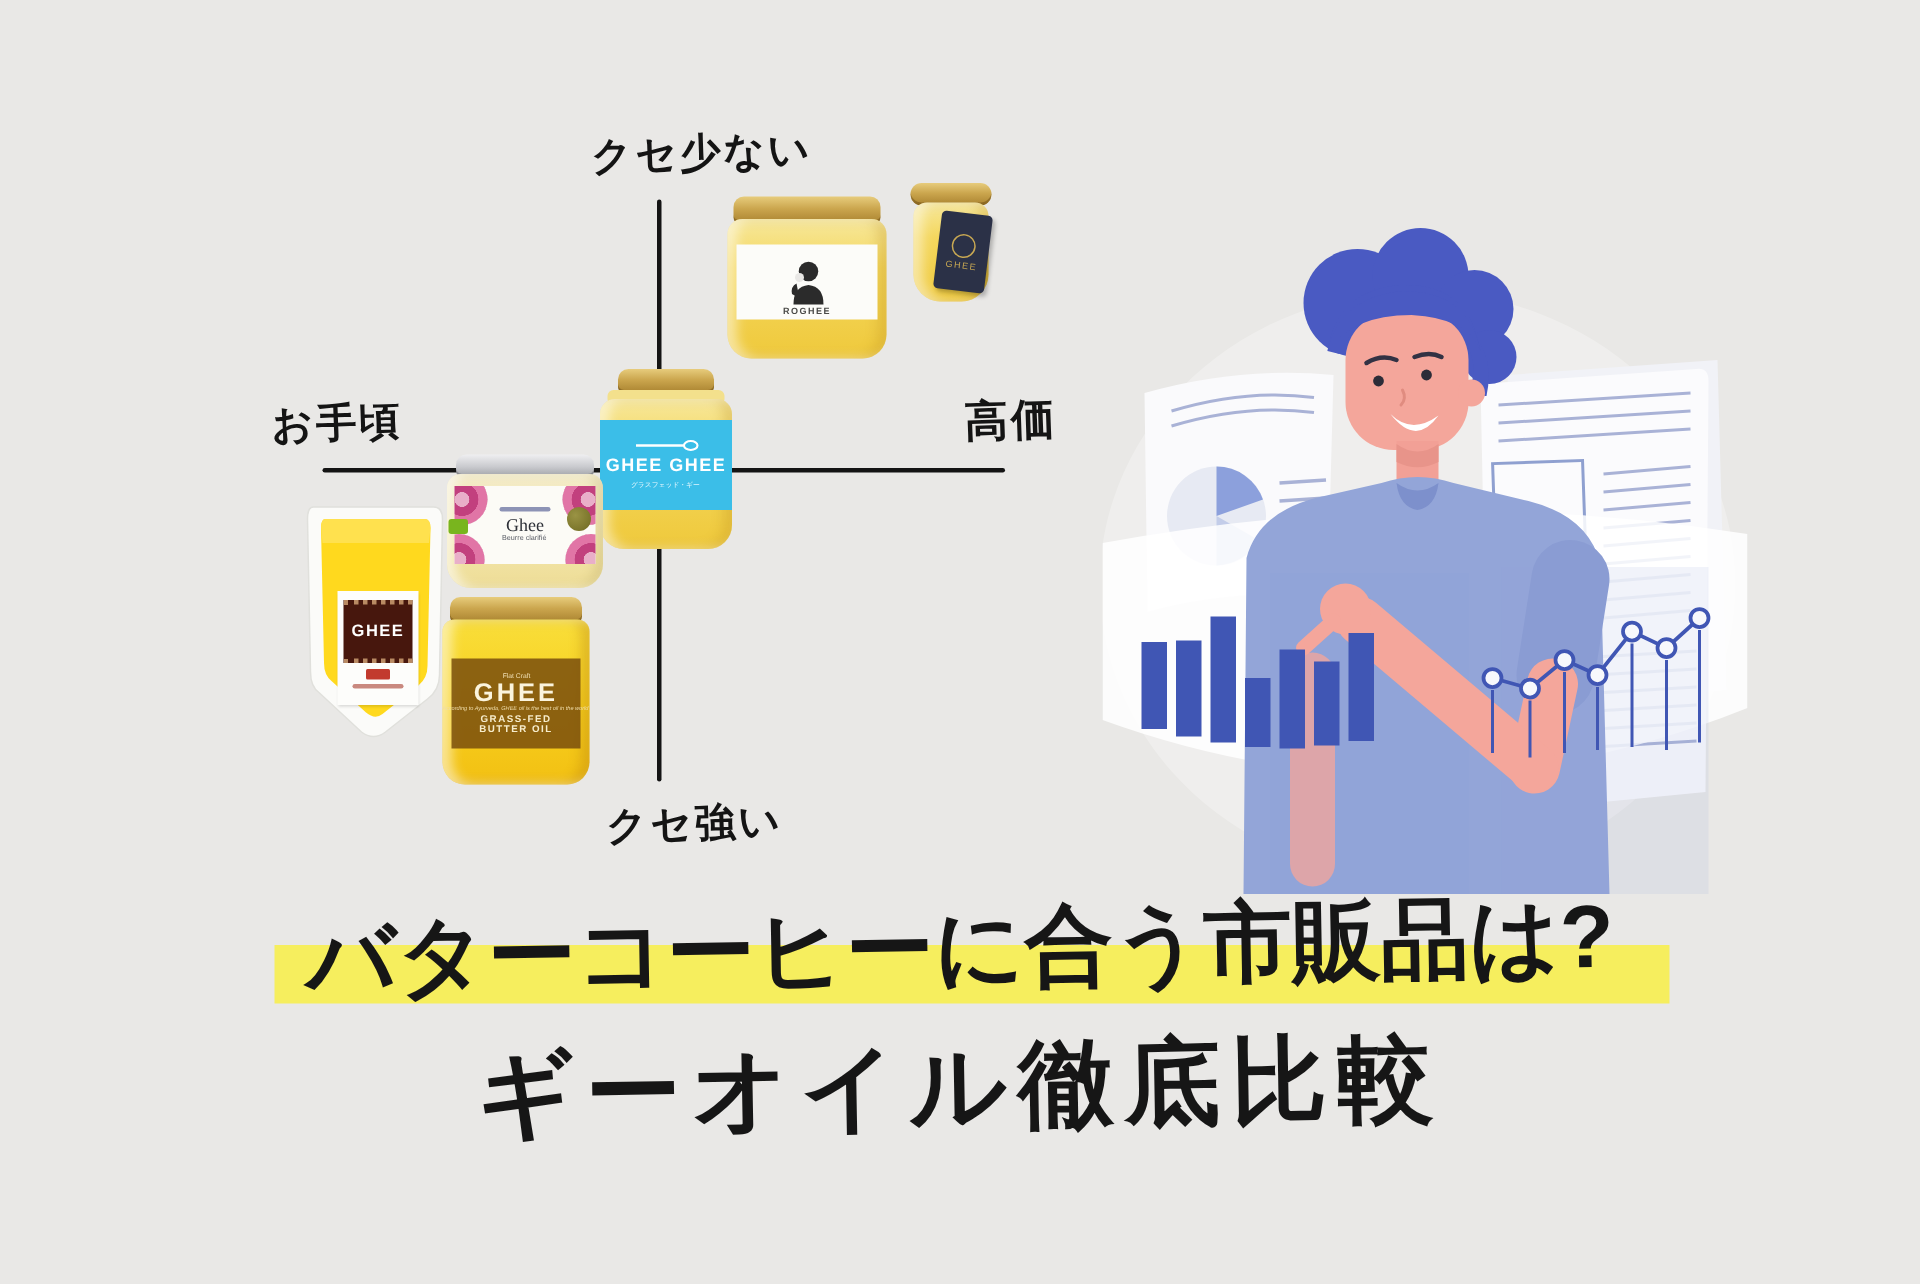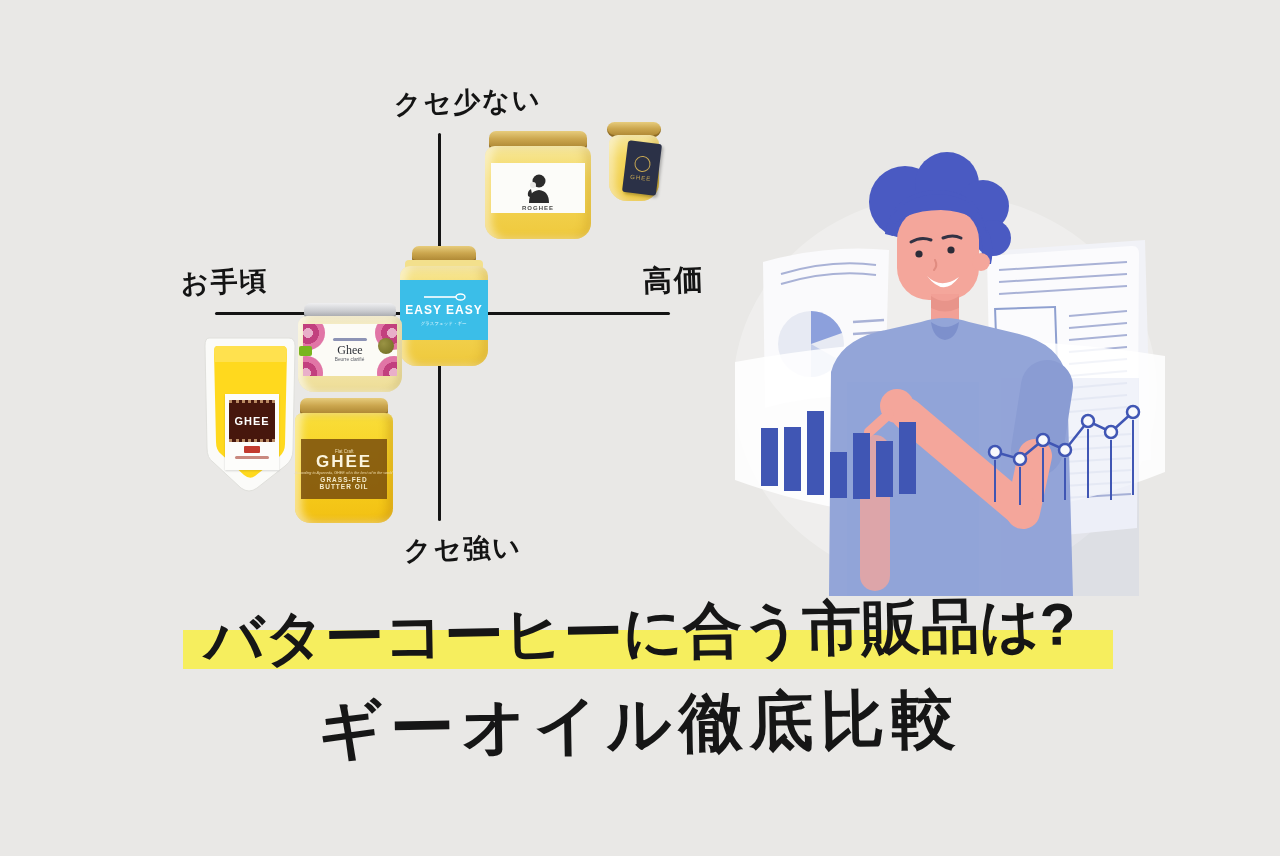--- a/index.html
+++ b/index.html
@@ -126,21 +126,21 @@
 
     <div class="product p-easy">
       <div class="abs lid-gold lid"></div>
       <div class="abs neck"></div>
       <div class="abs jar-yellow body"></div>
       <div class="abs label">
         <svg width="44" height="8" viewBox="0 0 44 8">
           <line x1="2" y1="4" x2="34" y2="4" stroke="#FFFFFF" stroke-width="1.6"></line>
           <ellipse cx="38.5" cy="4" rx="4.5" ry="3" fill="none" stroke="#FFFFFF" stroke-width="1.4"></ellipse>
         </svg>
-        <div class="name">EASY EASY</div>
+        <div class="name">GHEE GHEE</div>
         <div class="sub">グラスフェッド・ギー</div>
       </div>
     </div>
 
     <div class="product p-org">
       <div class="abs lid-silver lid"></div>
       <div class="abs body"></div>
       <div class="abs label">
         <div class="mandala m1"></div>
         <div class="mandala m2"></div>

